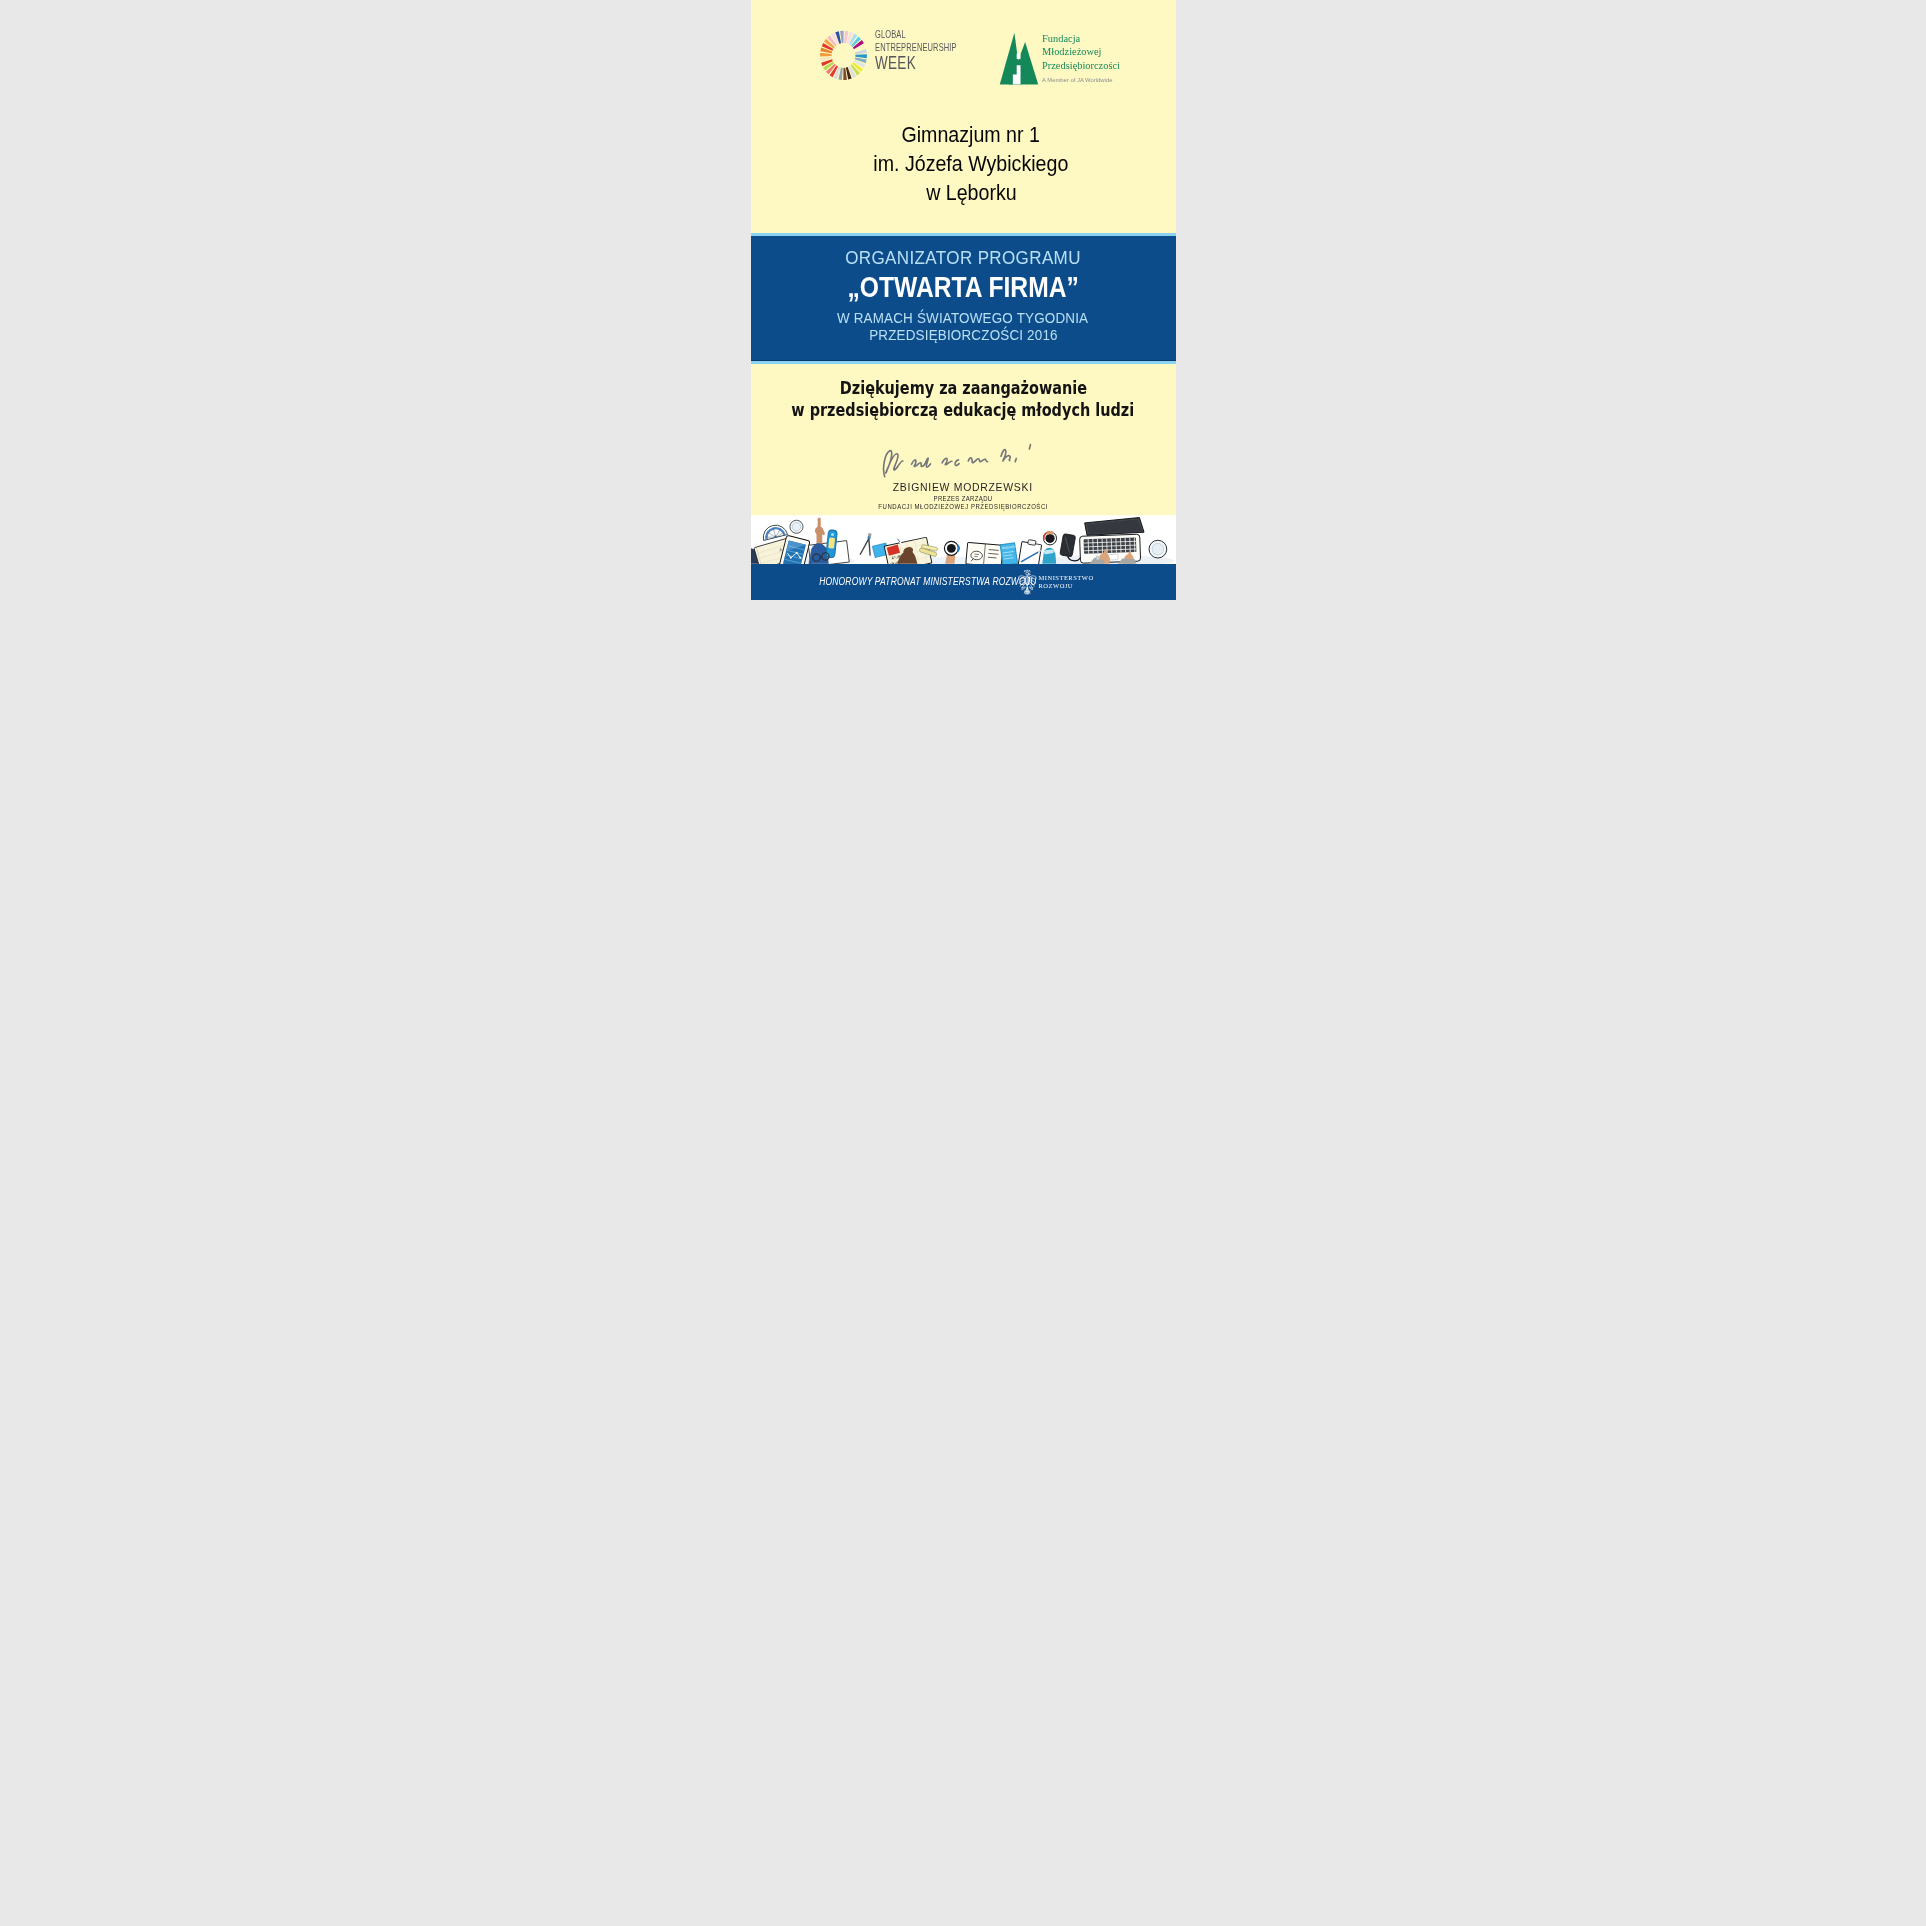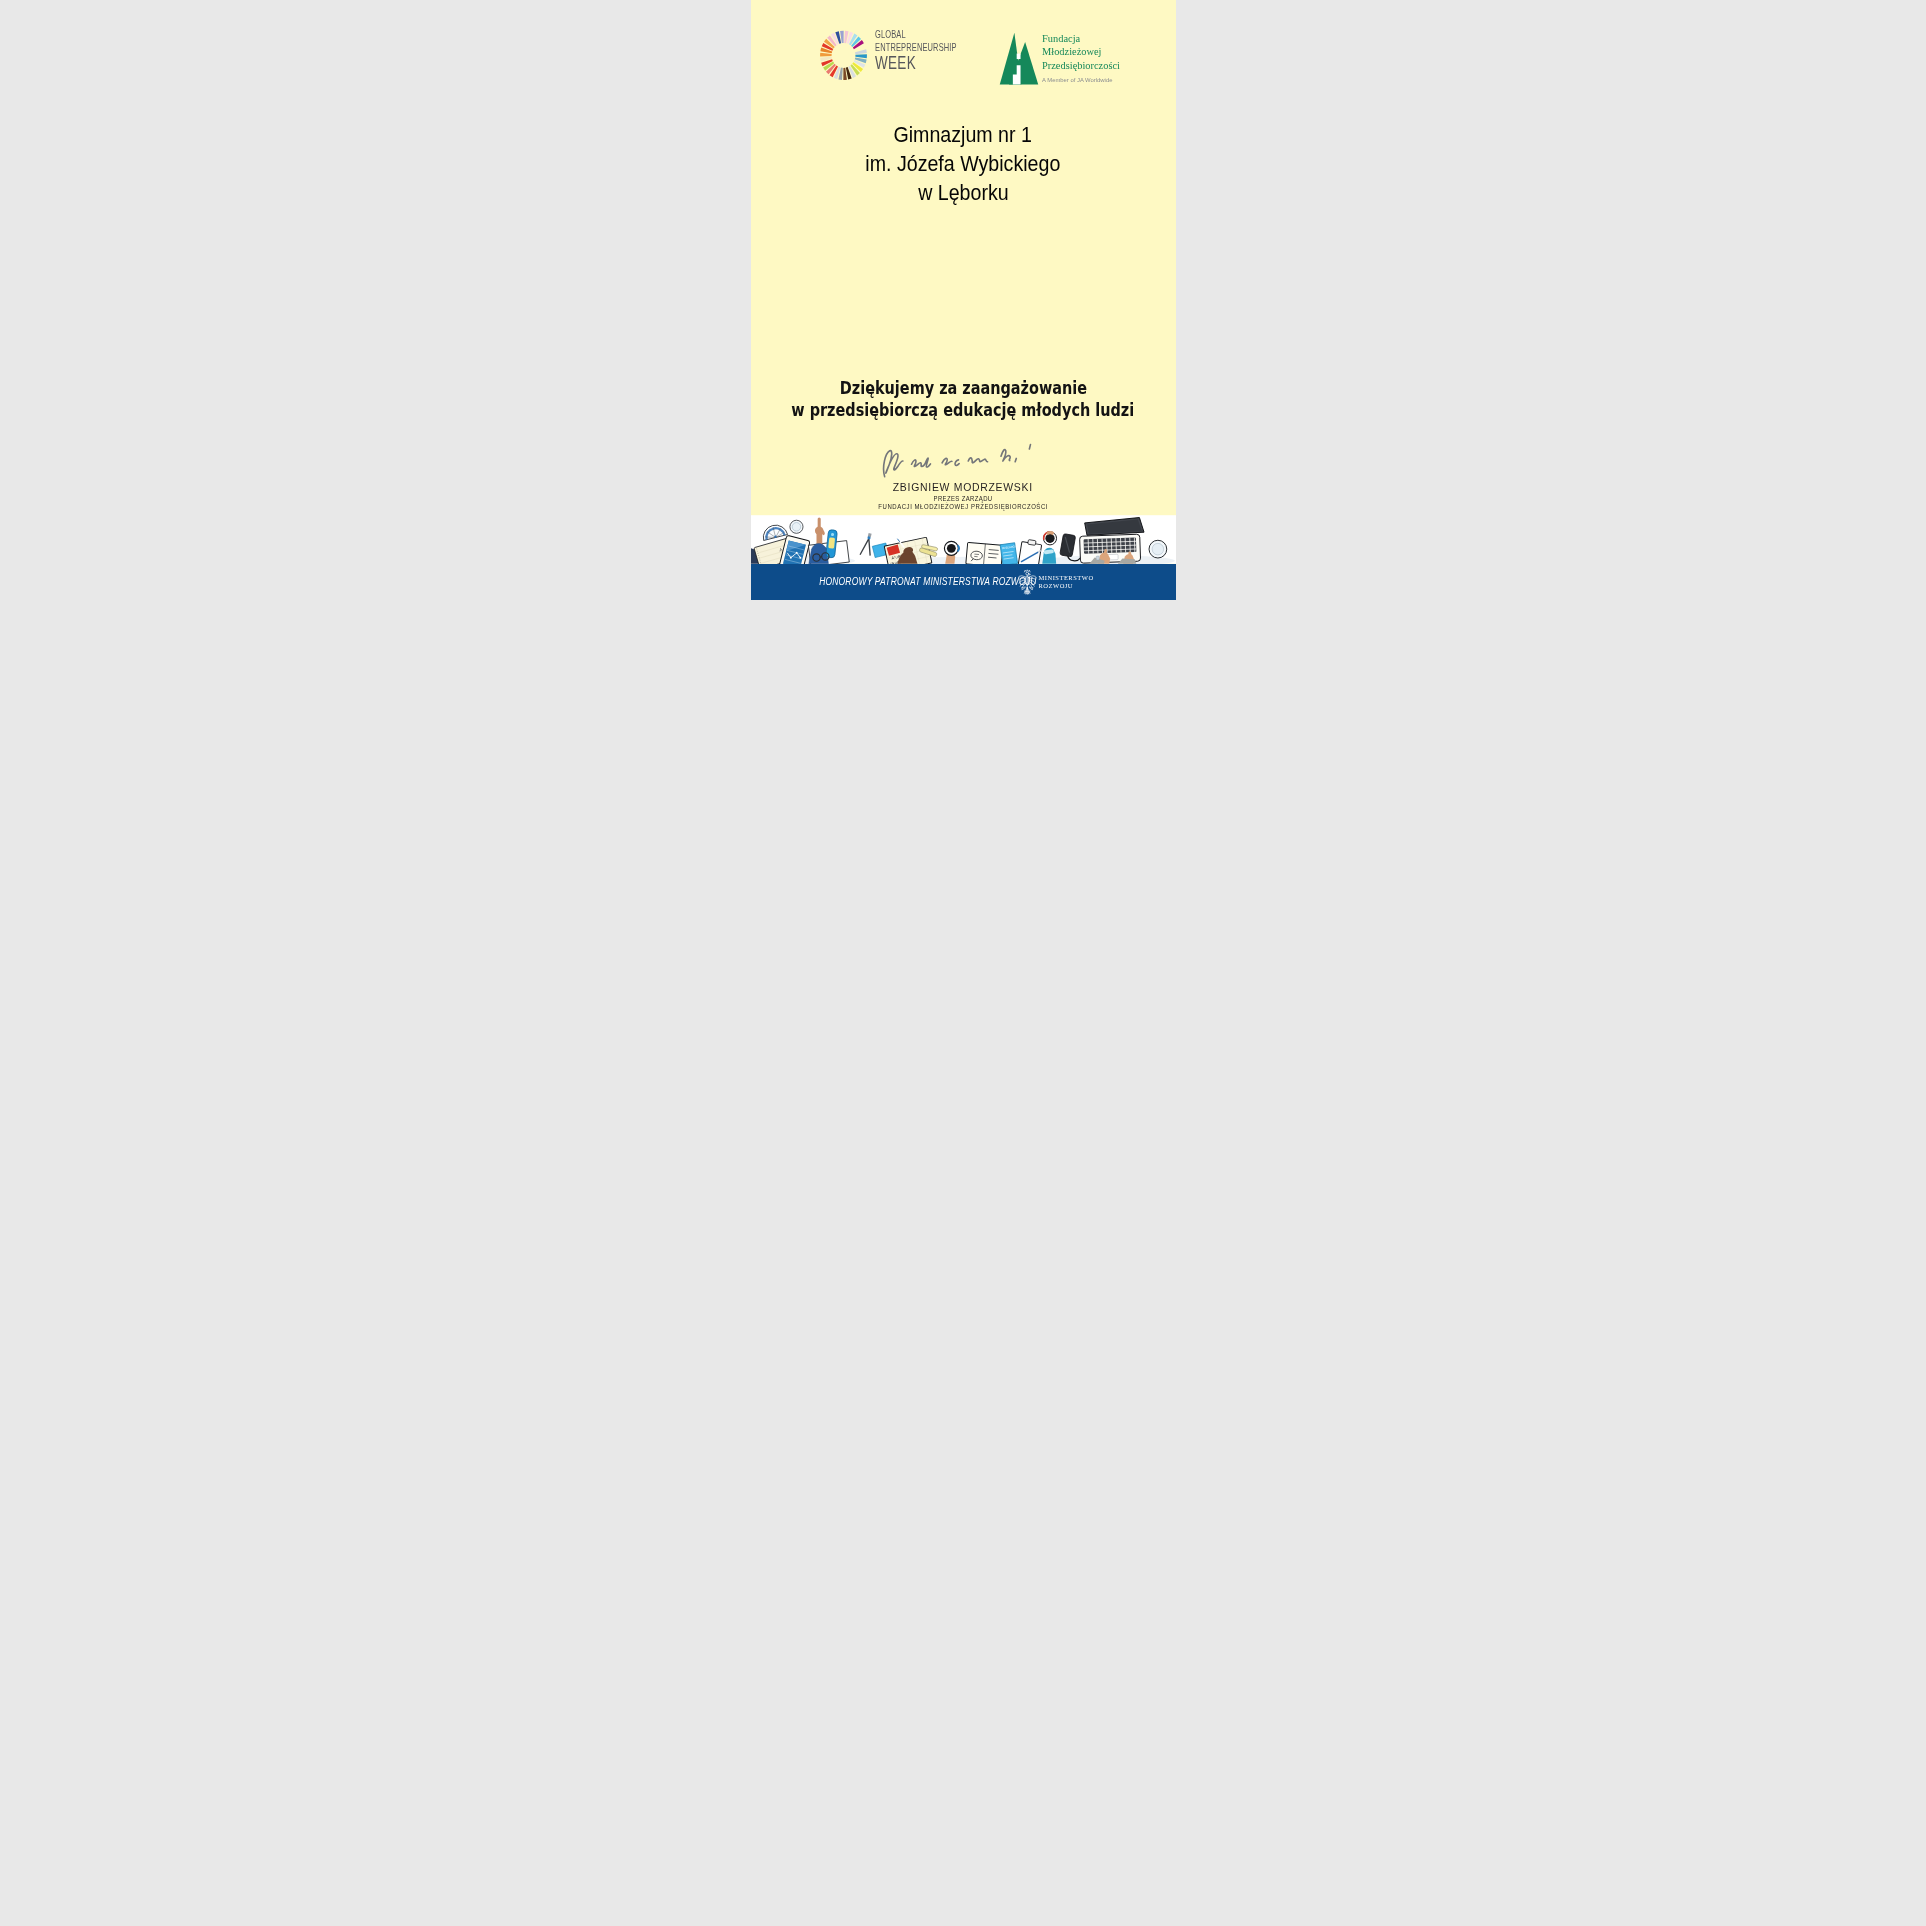--- a/index.html
+++ b/index.html
@@ -22,21 +22,21 @@
   .sxl{display:inline-block;transform:scaleX(.72);transform-origin:left center;white-space:nowrap;}
   .sxl-75{display:inline-block;transform:scaleX(.75);transform-origin:left center;white-space:nowrap;}
 
   .fmp-logo{position:absolute;left:248px;top:30px;width:139px;height:58px;}
   .fmp-mark{position:absolute;left:0;top:2.3px;width:40px;height:54px;}
   .fmp-text{position:absolute;left:43px;top:1.5px;font-family:"Liberation Serif",serif;color:#15885a;}
   .fmp-line{font-size:11.2px;line-height:13.5px;white-space:nowrap;display:block;transform:scaleX(.93);transform-origin:left center;}
   .fmp-member{margin-top:3.5px;font-family:"Liberation Sans",sans-serif;font-size:6.2px;color:#8a8d90;white-space:nowrap;display:block;transform:scaleX(.95);transform-origin:left center;}
 
   
-  .recipient{position:absolute;left:0;top:120px;width:100%;text-align:center;}
+  .recipient{position:absolute;left:8px;top:120px;width:100%;text-align:center;}
   .r-line{font-size:22.3px;line-height:29px;color:#060606;}
   .sxc{display:inline-block;transform:scaleX(.88);transform-origin:center;white-space:nowrap;}
 
   
   .banner{position:absolute;left:0;top:233px;width:100%;}
   .strip{height:2.7px;background:#8ad2f2;}
   .banner-body{height:124px;background:#0d4c8a;text-align:center;}
   .darkline{height:1.2px;background:#06386b;}
   .kicker{padding-top:11.6px;font-size:18.5px;line-height:21.6px;color:#b8e0f5;letter-spacing:0.4px;}
   .kicker .sxb{transform:scaleX(.92);}
@@ -133,20 +133,31 @@
       <span class="fmp-member">A Member of JA Worldwide</span>
     </div>
   </div>
 
   <div class="recipient">
     <div class="r-line"><span class="sxc">Gimnazjum nr 1</span></div>
     <div class="r-line"><span class="sxc">im. Józefa Wybickiego</span></div>
     <div class="r-line"><span class="sxc">w Lęborku</span></div>
   </div>
 
+  <div class="banner">
+    <div class="strip"></div>
+    <div class="banner-body">
+      <div class="kicker"><span class="sxb">ORGANIZATOR PROGRAMU</span></div>
+      <div class="btitle"><span class="sxb">„OTWARTA FIRMA”</span></div>
+      <div class="bsub bsub1"><span class="sxb">W RAMACH ŚWIATOWEGO TYGODNIA</span></div>
+      <div class="bsub"><span class="sxb">PRZEDSIĘBIORCZOŚCI 2016</span></div>
+    </div>
+    <div class="darkline"></div>
+    <div class="strip"></div>
+  </div>
 
   <div class="message">
     <div class="m-line"><span class="sxm">Dziękujemy za zaangażowanie</span></div>
     <div class="m-line"><span class="sxm">w przedsiębiorczą edukację młodych ludzi</span></div>
   </div>
 
   <svg class="signature-svg" viewBox="0 0 440 110">
     <g fill="none" stroke="#74767a" stroke-width="4.5" stroke-linecap="round" stroke-linejoin="round">
       <path d="M10,98 C2,70 12,34 24,27 c8,-4 7,16 -1,37 c-7,19 -13,32 -8,19 c9,-23 21,-50 29,-48 c7,2 -1,22 -7,36 c-5,12 1,11 9,-1 c6,-9 10,-16 14,-15"></path>
       <path d="M84,64 c5,-12 13,-16 12,-7 c-1,8 -7,14 -3,13 c6,-1 12,-12 16,-10 c4,2 -1,10 3,10 c5,0 10,-8 13,-16 c3,-8 6,-10 4,-2 c-3,11 -6,18 -4,19 c3,2 8,-4 11,-8"></path>

